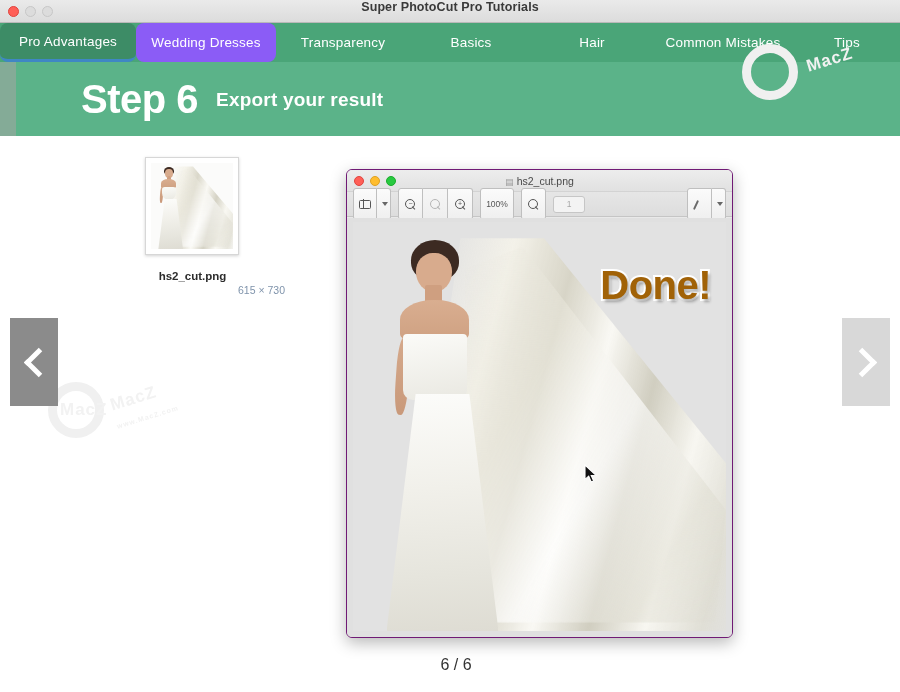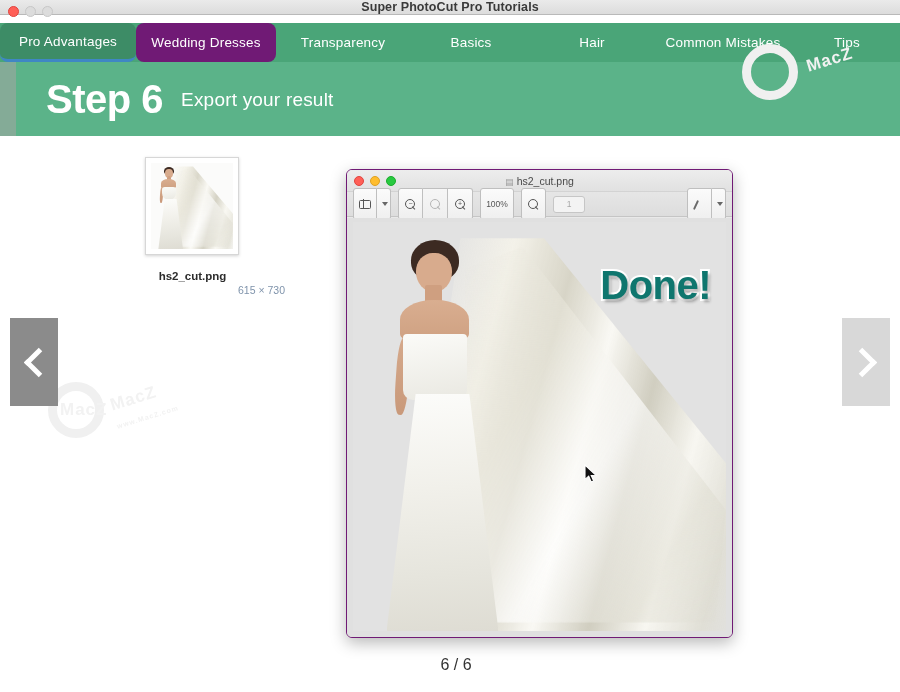--- a/index.html
+++ b/index.html
@@ -5,21 +5,21 @@
   * { margin:0; padding:0; box-sizing:border-box; }
   html,body { width:900px; height:692px; overflow:hidden; }
   body {
     font-family:"Liberation Sans", sans-serif;
     background:#ffffff;
     position:relative;
   }
 
   
   .titlebar{
-    position:absolute; left:0; top:0; width:900px; height:15px;
+    position:absolute; left:0; top:0; width:900px; height:23px;
     background:linear-gradient(#eaeaea,#dcdcdc);
     border-bottom:1px solid #b9b9b9;
     display:flex; align-items:flex-start;
   }
   .lights{ position:absolute; left:8px; top:6px; display:flex; gap:6px; }
   .light{ width:11px; height:11px; border-radius:50%; }
   .light.close{ background:#ff5f57; border:1px solid #e0443e; }
   .light.min{ background:#dcdcdc; border:1px solid #c7c7c7; }
   .light.max{ background:#dcdcdc; border:1px solid #c7c7c7; }
   .win-title{
@@ -36,39 +36,39 @@
   .tab{
     display:flex; align-items:center; justify-content:center;
     color:#ffffff; font-size:13.5px; letter-spacing:.2px;
     cursor:default; position:relative; white-space:nowrap;border-radius:8px;
   }
   .tab.selected{
     background:#3d8c66;
     border-bottom:3px solid #3f87c4;
   }
   .tab.hover{
-    background:#701a75;
+    background:#8b5cf6;
     text-align:right;
   }
 
   
   .banner{
     position:absolute; left:0; top:62px; width:900px; height:74px;
-    background:#5bb389; display:flex; align-items:center;
+    background:#5bb389; display:flex; align-items:center;padding-left:35px;
   }
   .banner-edge{
     position:absolute; left:0; top:0; width:16px; height:74px;
     background:#84ab97;
   }
   .step-num{
     margin-left:46px; color:#ffffff; font-size:40px; font-weight:bold;
     letter-spacing:-.5px; line-height:1;
   }
   .step-desc{
-    margin-left:18px; color:#ffffff; font-size:19px; font-weight:normal;
+    margin-left:18px; color:#ffffff; font-size:19px; font-weight:bold;
     letter-spacing:.2px; line-height:1;
   }
 
   
   .content{
     position:absolute; left:0; top:136px; width:900px; height:556px;
     background:#ffffff;
   }
 
   
@@ -245,21 +245,21 @@
     clip-path:polygon(26% 0%, 74% 0%, 100% 100%, 0% 100%);
   }
   .arm{
     position:absolute; left:11.5%; top:28%; width:3.6%; height:19%;
     background:linear-gradient(180deg,#d5a98b,#c9997a);
     border-radius:40%; transform:rotate(4deg);
   }
 
   .done{
     position:absolute; right:4%; top:10%;
-    font-size:40px; font-weight:bold; color:#0f766e;
+    font-size:40px; font-weight:bold; color:#a16207;
     letter-spacing:-.5px;
     -webkit-text-stroke:4px #ffffff;
     paint-order:stroke fill;
     text-shadow:2px 3px 3px rgba(0,0,0,.3);
   }
 
   
   .cursor{ position:absolute; left:584px; top:328px; width:14px; height:20px; pointer-events:none; }
 
   

